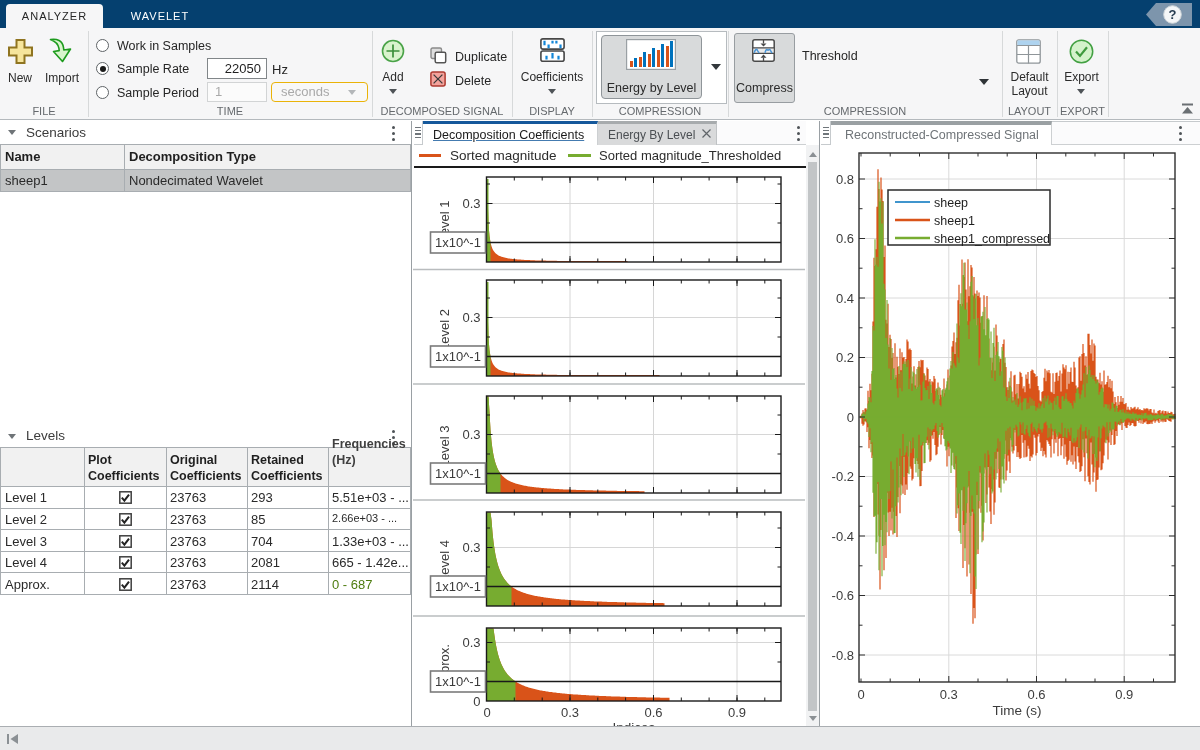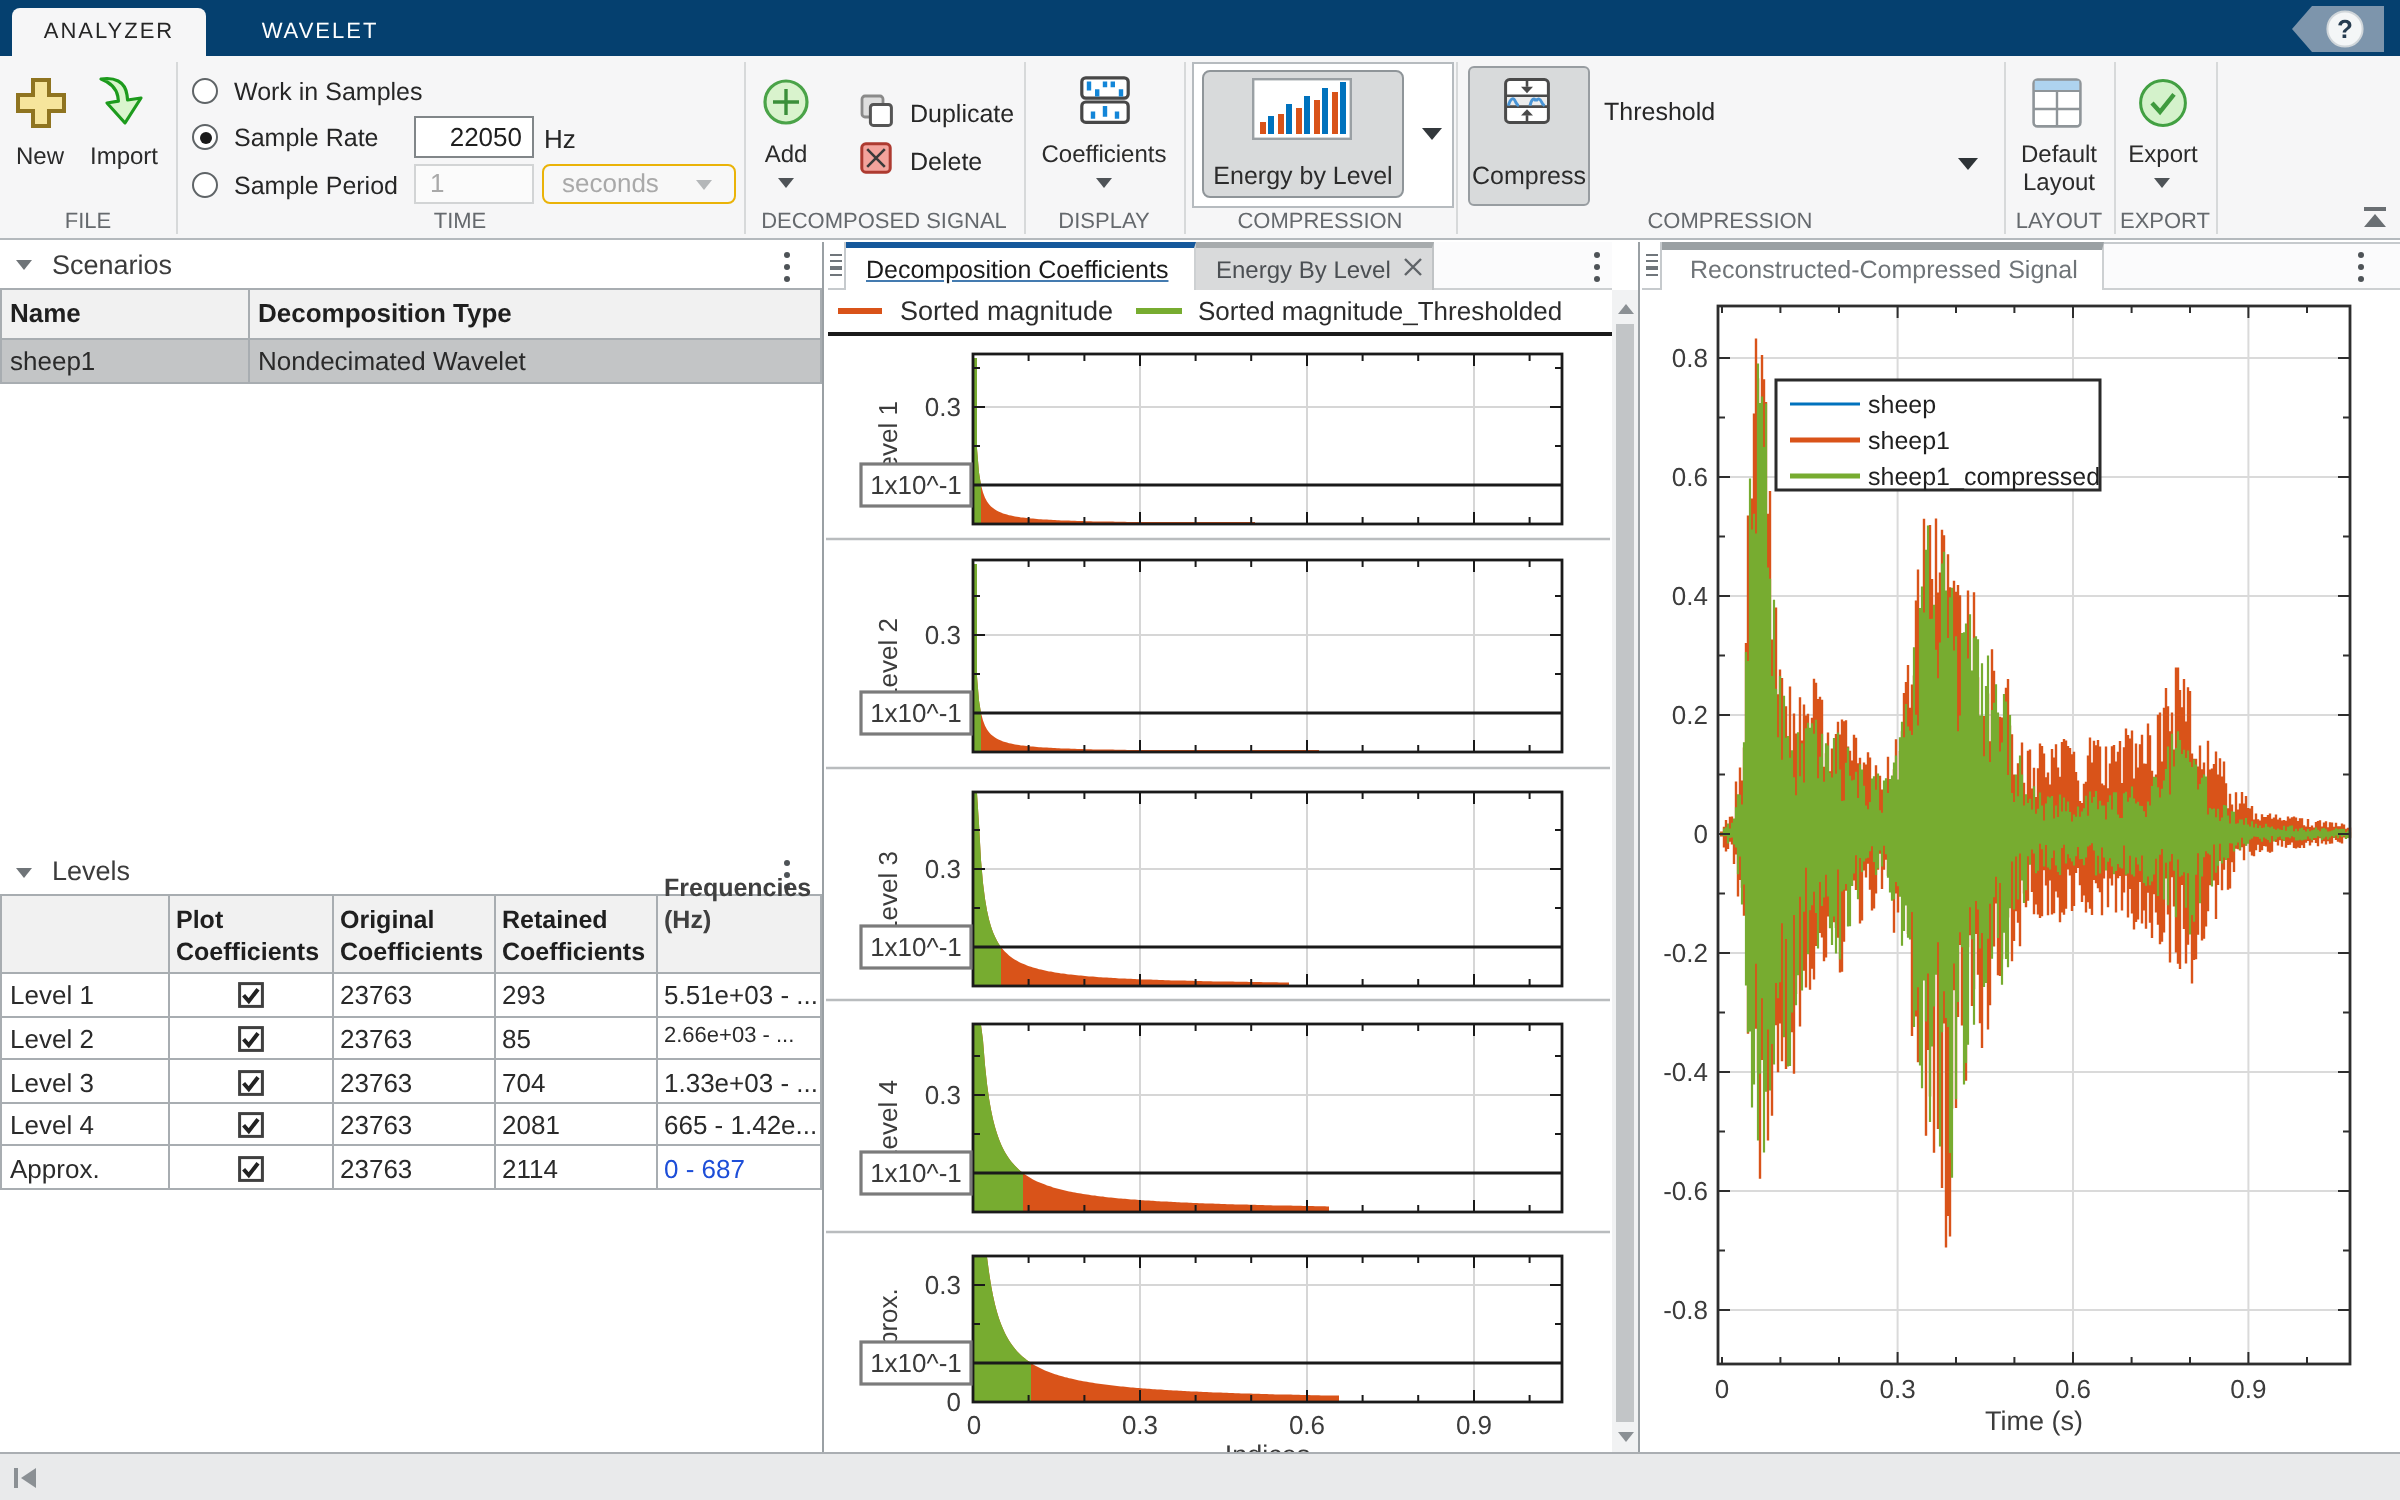--- a/index.html
+++ b/index.html
@@ -255,21 +255,21 @@
     <div class="abs" style="left:251px;top:555.1px;font-size:13px;color:#2a2a2a">2081</div>
     <div class="abs" style="left:332px;top:555.1px;font-size:13px;color:#2a2a2a">665 - 1.42e...</div>
     <div class="abs" style="left:0;top:573.4px;width:411px;height:21.6px;border:1px solid #a8adb1;border-top:none"></div>
     <div class="abs" style="left:5px;top:576.7px;font-size:13px;color:#2a2a2a">Approx.</div>
     <svg class="abs" style="left:119px;top:577.7px" width="13" height="13">
       <rect x="0.8" y="0.8" width="11.4" height="11.4" fill="#fff" stroke="#3f3f3f" stroke-width="1.5"></rect>
       <path d="M2.8 6.6l2.6 3 4.6-6" fill="none" stroke="#222" stroke-width="2"></path>
     </svg>
     <div class="abs" style="left:170px;top:576.7px;font-size:13px;color:#2a2a2a">23763</div>
     <div class="abs" style="left:251px;top:576.7px;font-size:13px;color:#2a2a2a">2114</div>
-    <div class="abs" style="left:332px;top:576.7px;font-size:13px;color:#1d4ed8">0 - 687</div>
+    <div class="abs" style="left:332px;top:576.7px;font-size:13px;color:#4d7c0f">0 - 687</div>
 
   <div class="abs" style="left:84px;top:447px;width:1px;height:148px;background:#a8adb1"></div>
   <div class="abs" style="left:166px;top:447px;width:1px;height:148px;background:#a8adb1"></div>
   <div class="abs" style="left:247px;top:447px;width:1px;height:148px;background:#a8adb1"></div>
   <div class="abs" style="left:328px;top:447px;width:1px;height:148px;background:#a8adb1"></div>
   <div class="abs" style="left:0px;top:594px;width:411px;height:1px;background:#a8adb1"></div>
 
   <div class="abs" style="left:413.5px;top:121px;width:406.5px;height:605px;background:#fff;
     border-right:1.5px solid #9aa0a4"></div>
 

